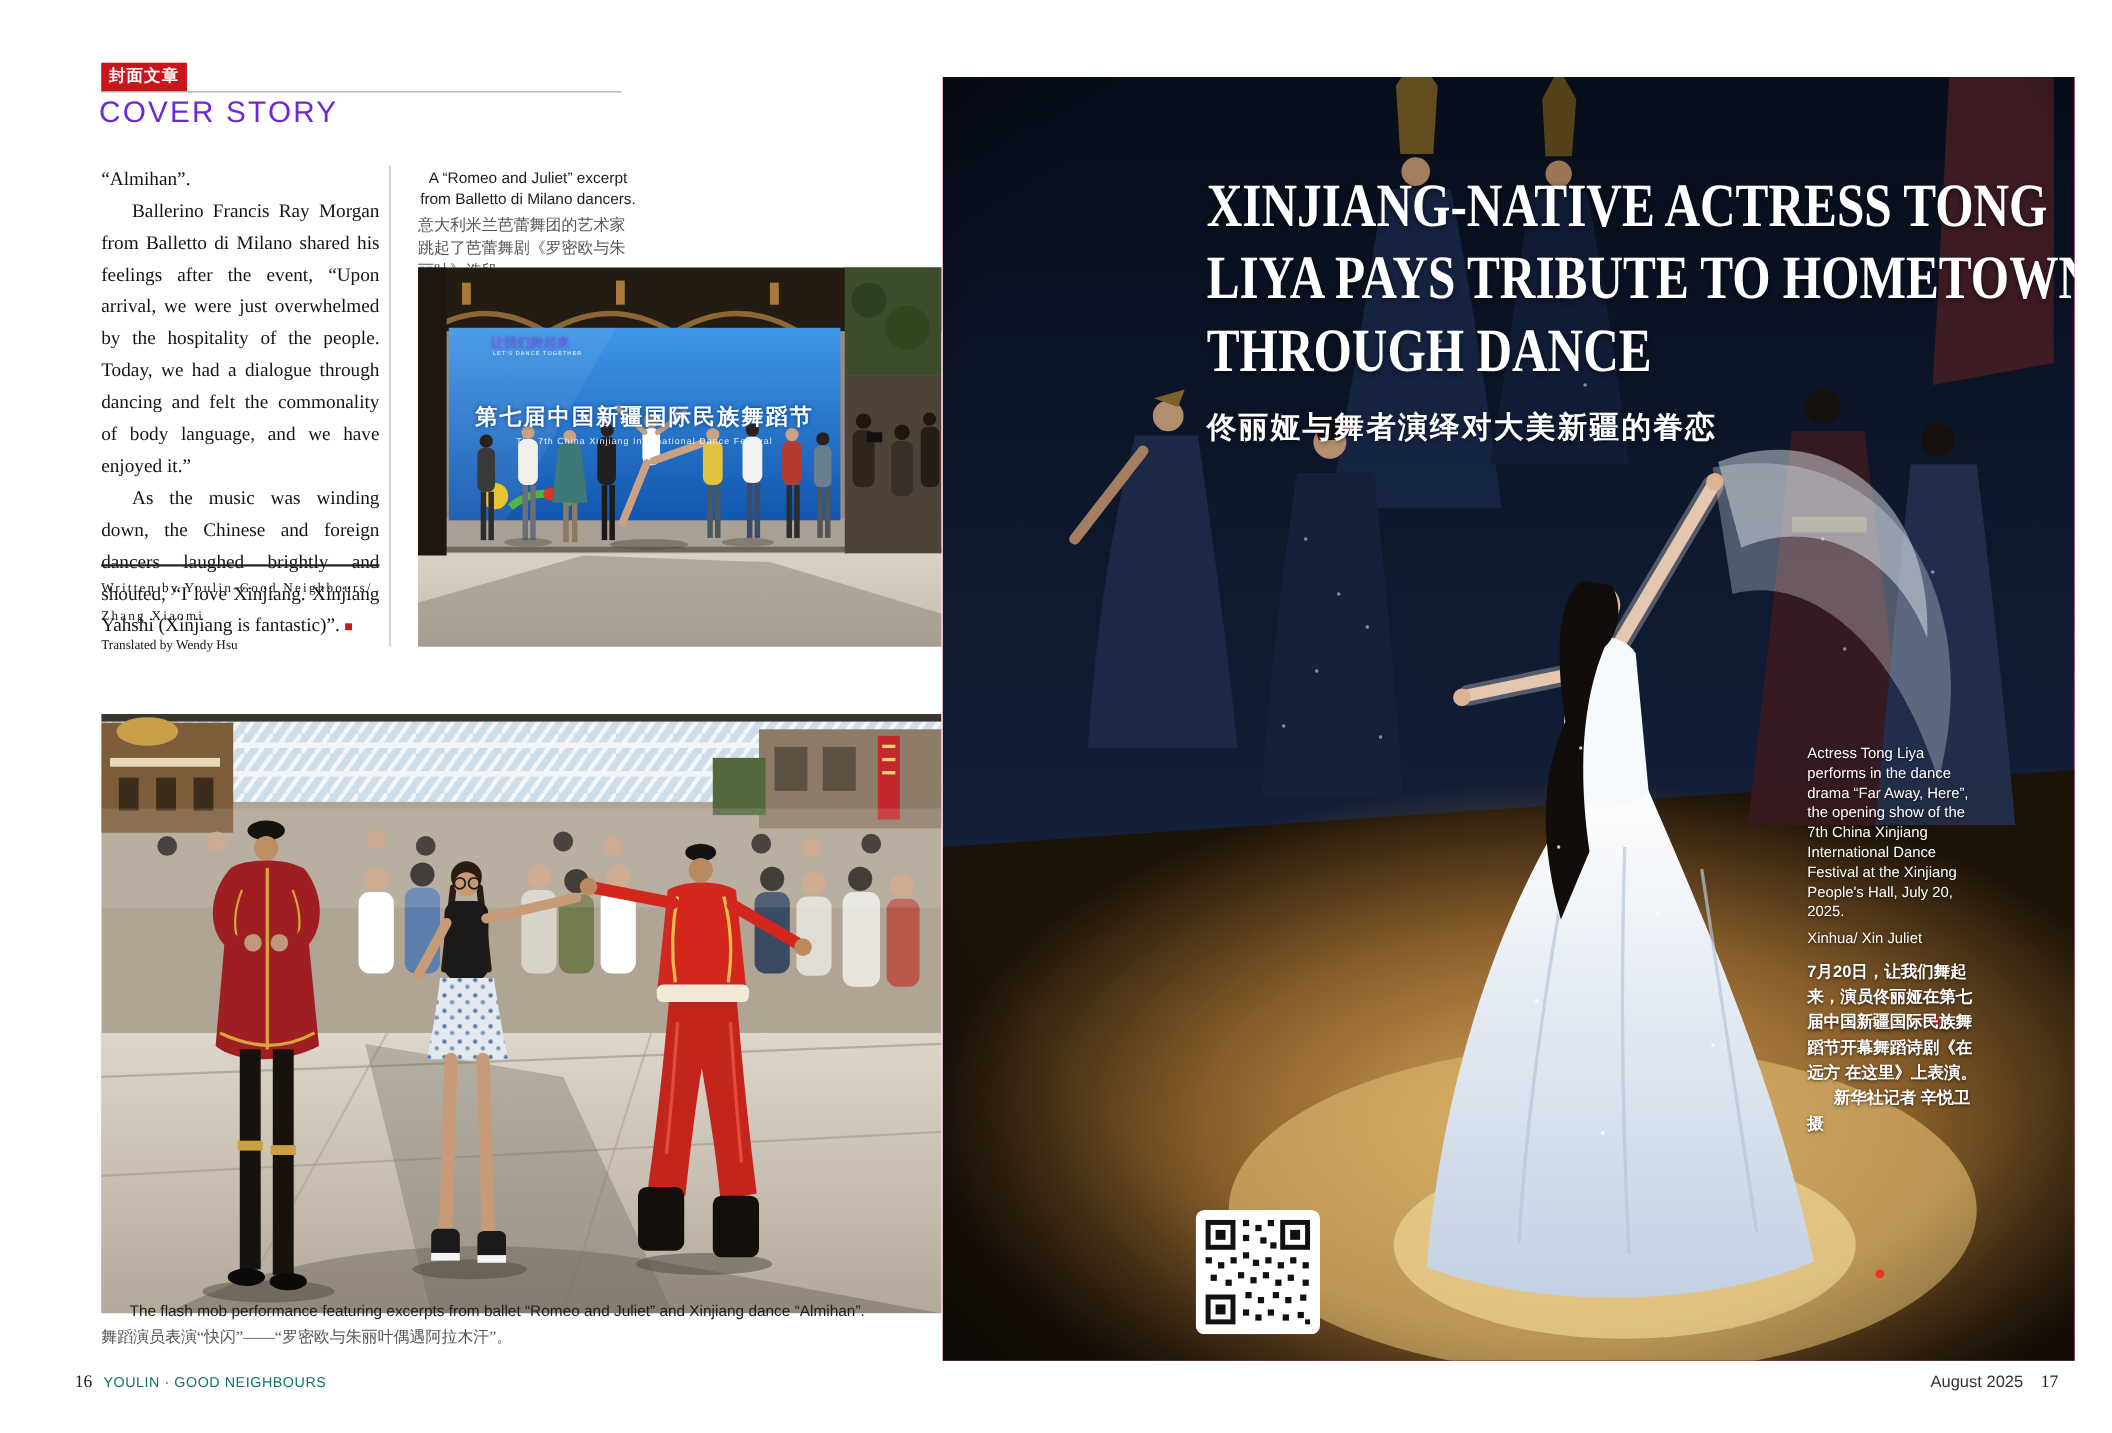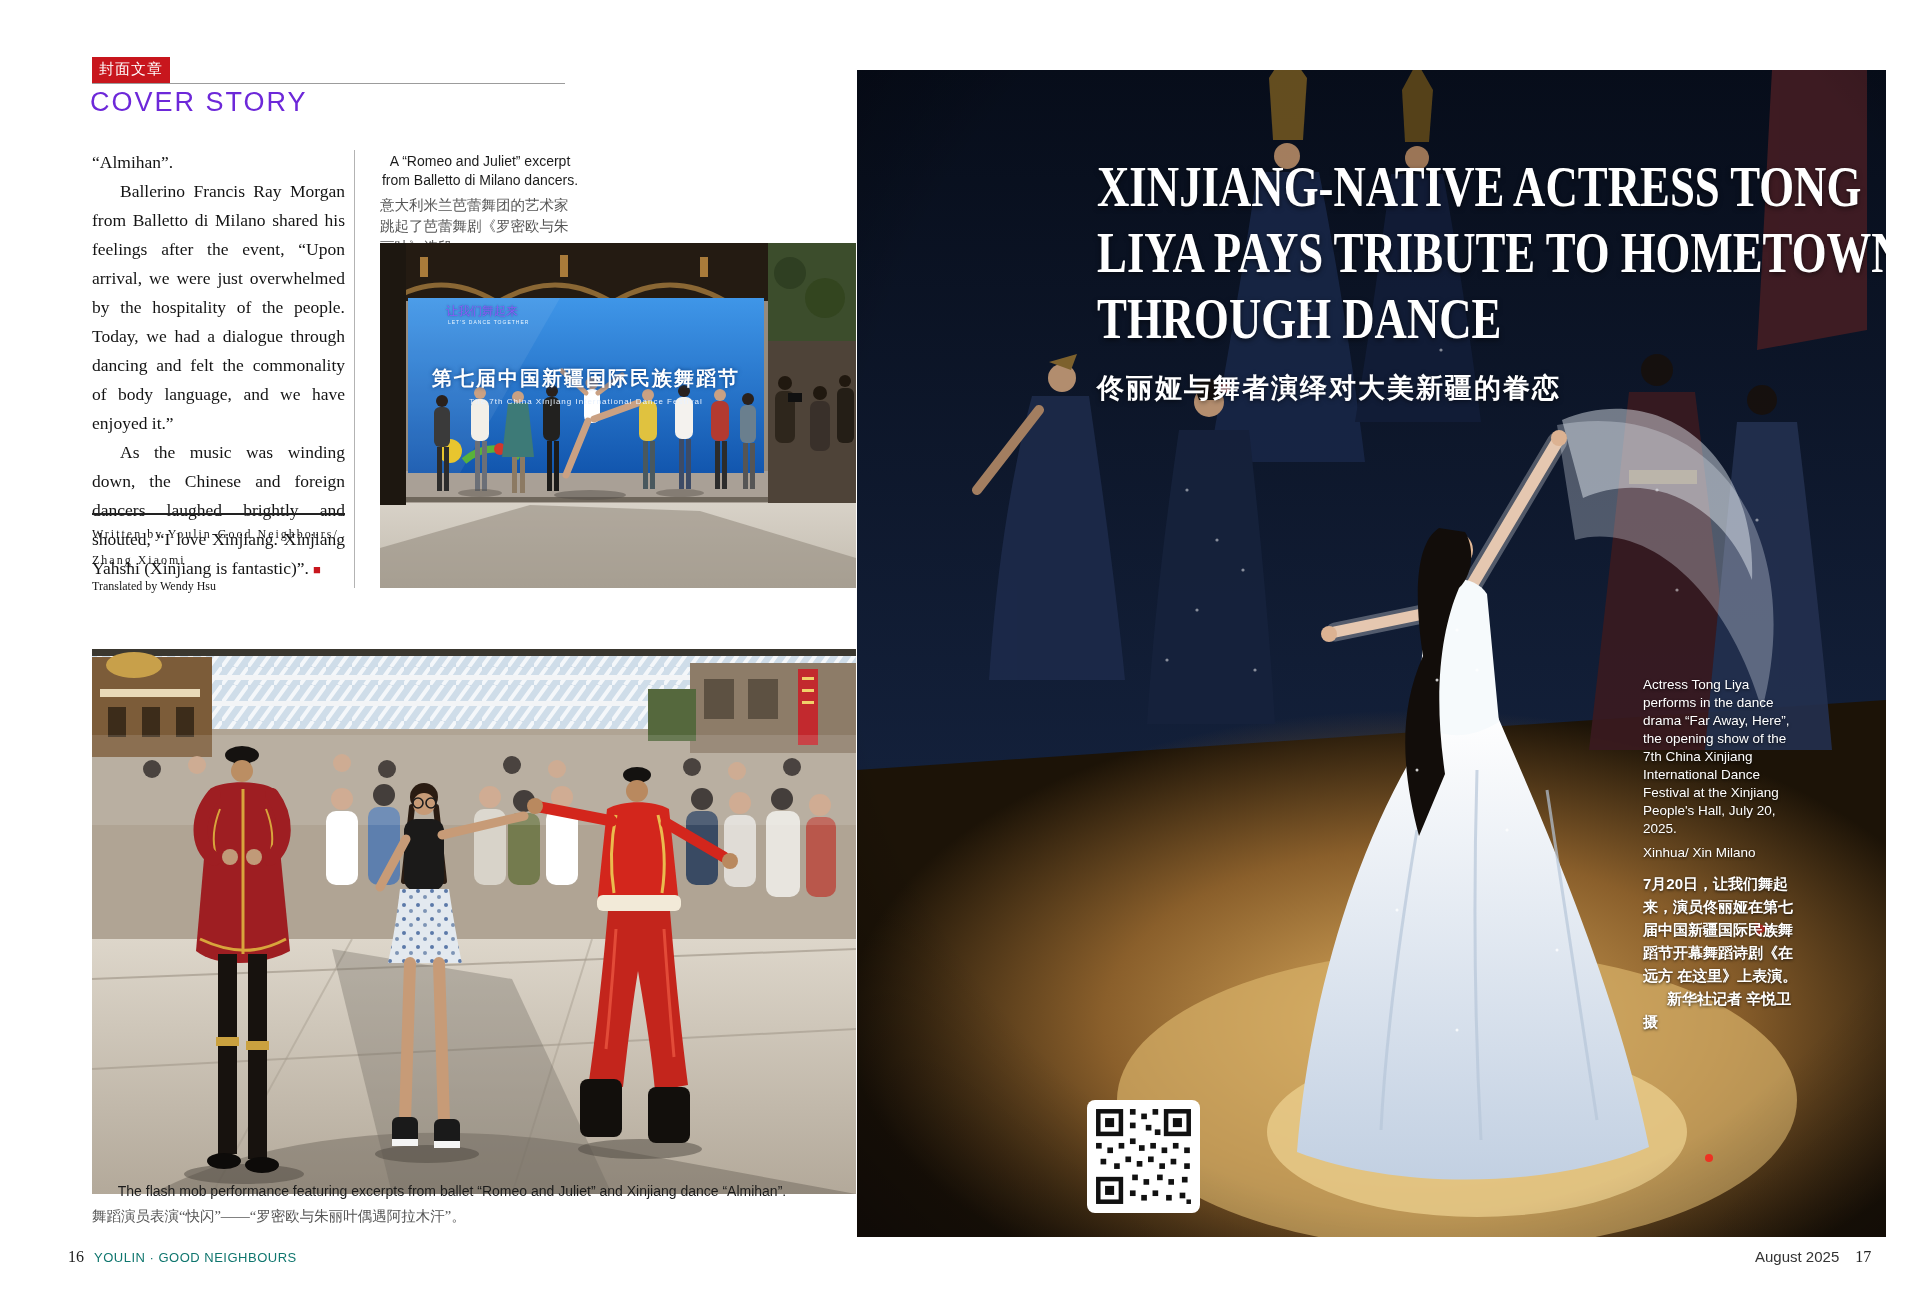--- a/index.html
+++ b/index.html
@@ -5,21 +5,21 @@
   html,body{margin:0;padding:0;}
   body{
     width:1920px;height:1303px;position:relative;background:#ffffff;
     font-family:"Liberation Sans", sans-serif;color:#111;overflow:hidden;
   }
   .abs{position:absolute;}
 
   
   .badge{
     left:92px;top:57px;background:#c8161d;color:#fff;
-    font-size:15px;font-weight:normal;padding:3px 7px 4px 7px;letter-spacing:1px;
+    font-size:15px;font-weight:bold;padding:3px 7px 4px 7px;letter-spacing:1px;
   }
   .header-rule{left:92px;top:83px;width:473px;height:1px;background:#9c9c9c;}
   .cover-story{
     left:90px;top:87px;font-size:27px;color:#6d28d9;letter-spacing:2px;
     font-family:"Liberation Sans",sans-serif;
   }
 
   
   .body-col{
     left:92px;top:148px;width:253px;
@@ -461,21 +461,21 @@
 
   <div class="abs feat-title">
     <span class="line">XINJIANG-NATIVE ACTRESS TONG</span>
     <span class="line">LIYA PAYS TRIBUTE TO HOMETOWN</span>
     <span class="line">THROUGH DANCE</span>
   </div>
   <div class="abs feat-sub">佟丽娅与舞者演绎对大美新疆的眷恋</div>
 
   <div class="abs feat-cap">
     <div class="en">Actress Tong Liya performs in the dance drama “Far Away, Here”, the opening show of the 7th China Xinjiang International Dance Festival at the Xinjiang People's Hall, July 20, 2025.</div>
-    <div class="credit-en">Xinhua/ Xin Milano</div>
+    <div class="credit-en">Xinhua/ Xin Juliet</div>
     <div class="zh">7月20日，让我们舞起来，演员佟丽娅在第七届中国新疆国际民族舞蹈节开幕舞蹈诗剧《在远方 在这里》上表演。</div>
     <div class="credit-zh">新华社记者 辛悦卫 摄</div>
   </div>
 
   <div class="abs qr">
     <svg width="113" height="113" viewBox="0 0 100 100">
       <rect width="100" height="100" rx="7" fill="#ffffff"></rect>
       <g fill="#111111">
         <rect x="8" y="8" width="24" height="24"></rect>
           <rect x="68" y="8" width="24" height="24"></rect>

